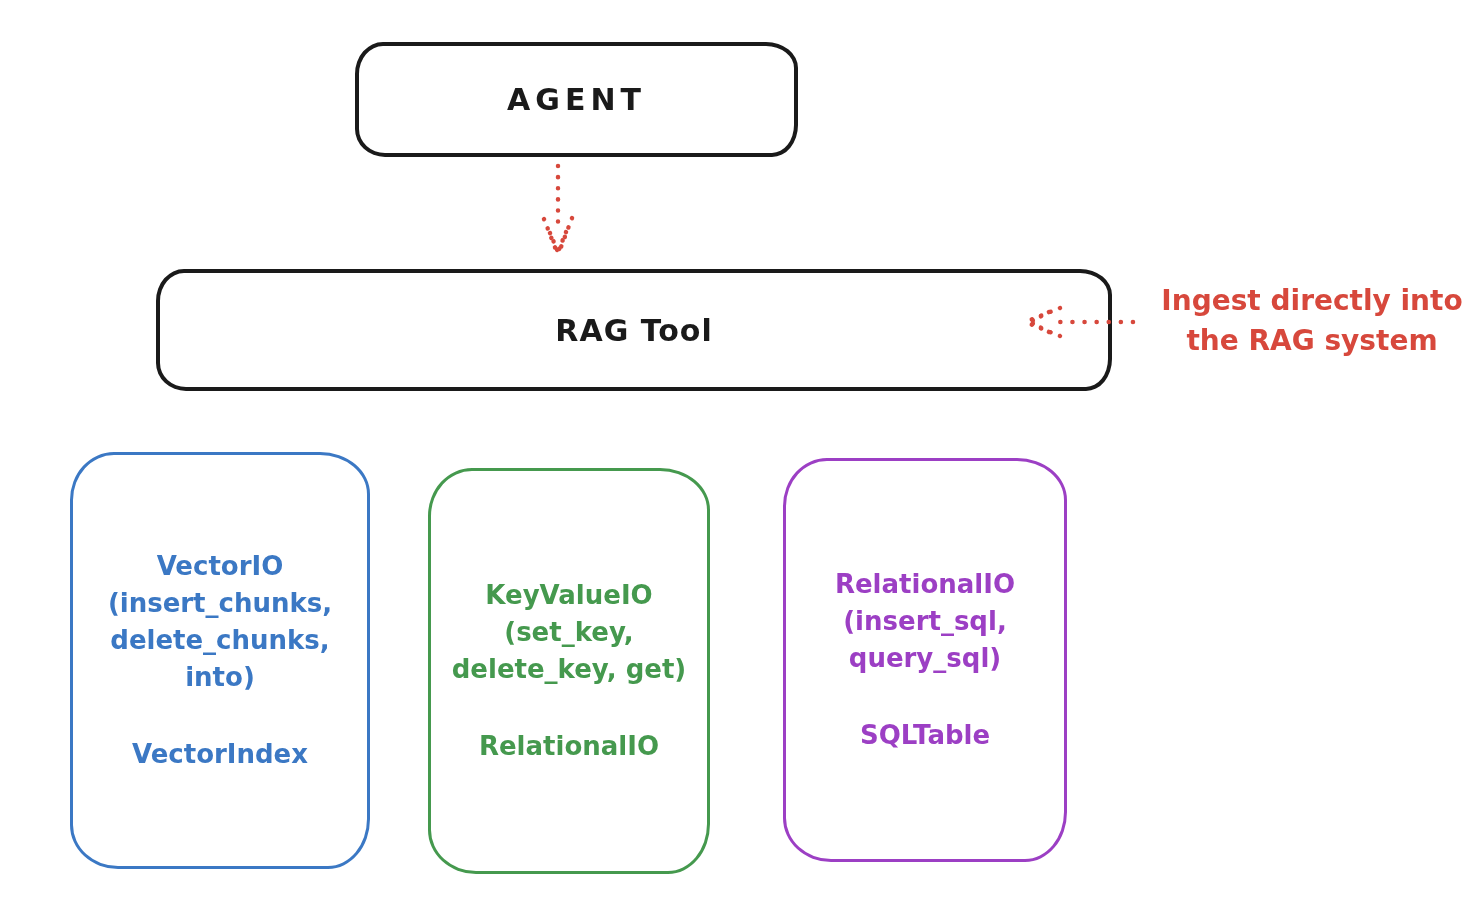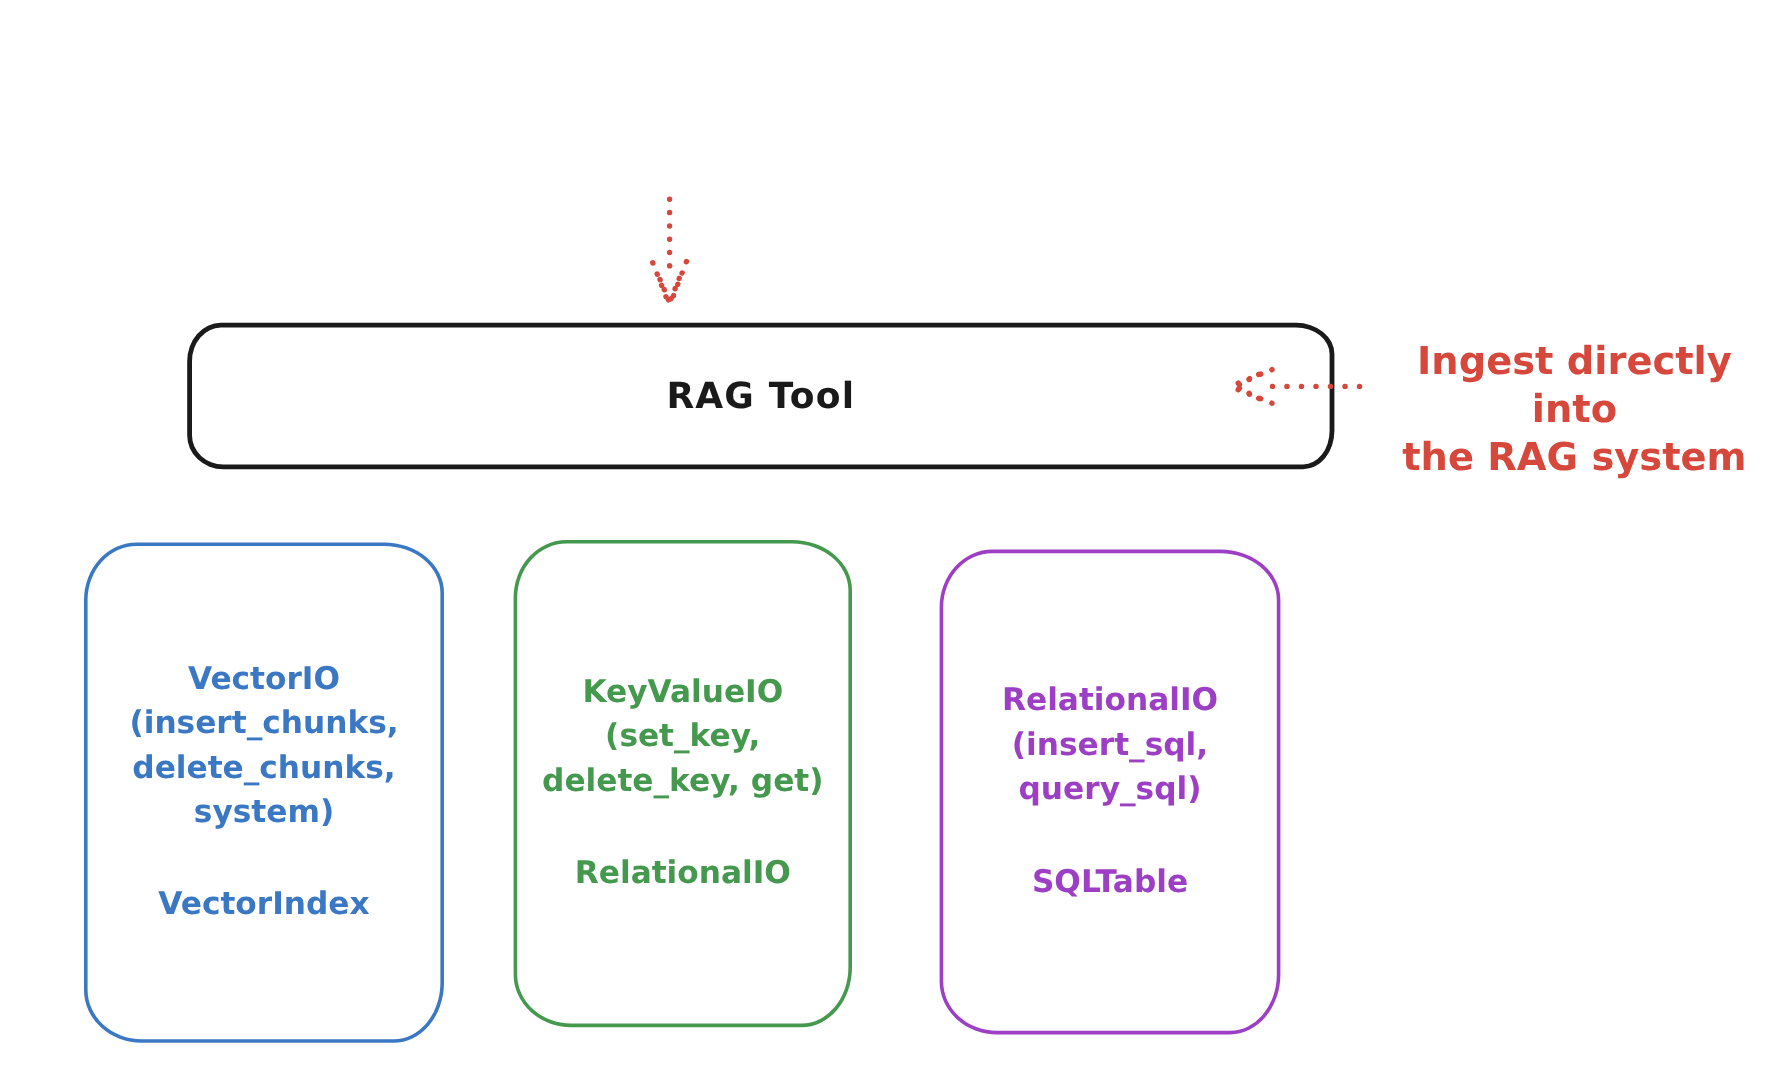--- a/index.html
+++ b/index.html
@@ -47,45 +47,48 @@
     white-space: pre-line;
     font-size: 26px;
     line-height: 37px;
   }
   .io-box .io-subtitle {
     margin-top: 40px;
     font-size: 26px;
     line-height: 37px;
   }
   .io-vector     { left: 70px;  top: 452px; width: 300px; height: 417px; }
-  .io-keyvalue   { left: 428px; top: 450px; width: 282px; height: 406px; }
+  .io-keyvalue   { left: 428px; top: 468px; width: 282px; height: 406px; }
   .io-relational { left: 783px; top: 458px; width: 284px; height: 404px; }
 
   .arrow {
     position: absolute;
     color: var(--c, #d7483c);
   }
   .arrow-down { left: 540px; top: 162px; }
   .arrow-left { left: 1018px; top: 300px; }
 
   .annotation {
     position: absolute;
     left: 1140px; top: 281px; width: 344px;
     color: var(--c, #d7483c);
-    font-size: 32px;
+    font-size: 28px;
     font-weight: 700;
     line-height: 40px;
     text-align: center;
   }
 </style>
 </head>
 <body>
 
 <div class="canvas">
 
+  <div class="box black agent-box">
+    <span>AGENT</span>
+  </div>
 
   <svg class="arrow arrow-down" width="36" height="100" viewBox="0 0 36 100" fill="none" stroke="currentColor" stroke-width="4.5" stroke-linecap="round" style="--c: #d7483c;">
     <path d="M18 4 V60" stroke-dasharray="0.1 11"></path>
     <path d="M4 57 L18 93" stroke-dasharray="0.1 10"></path>
     <path d="M32 56 L18 93" stroke-dasharray="0.1 10"></path>
     <path d="M10 71 L18 90" stroke-dasharray="0.1 9"></path>
     <path d="M26 70 L18 90" stroke-dasharray="0.1 9"></path>
   </svg>
 
   <div class="box black ragtool-box">
@@ -102,21 +105,21 @@
 
   <div class="annotation" style="--c: #d7483c;">
     <div>Ingest directly into</div>
     <div>the RAG system</div>
   </div>
 
   <div class="box io-box io-vector" style="--c: #3b78c4;">
     <div class="io-title">VectorIO
 (insert_chunks,
 delete_chunks,
-system)</div>
+into)</div>
     <div class="io-subtitle">VectorIndex</div>
   </div>
 
   <div class="box io-box io-keyvalue" style="--c: #45994e;">
     <div class="io-title">KeyValueIO
 (set_key,
 delete_key, get)</div>
     <div class="io-subtitle">RelationalIO</div>
   </div>
 

